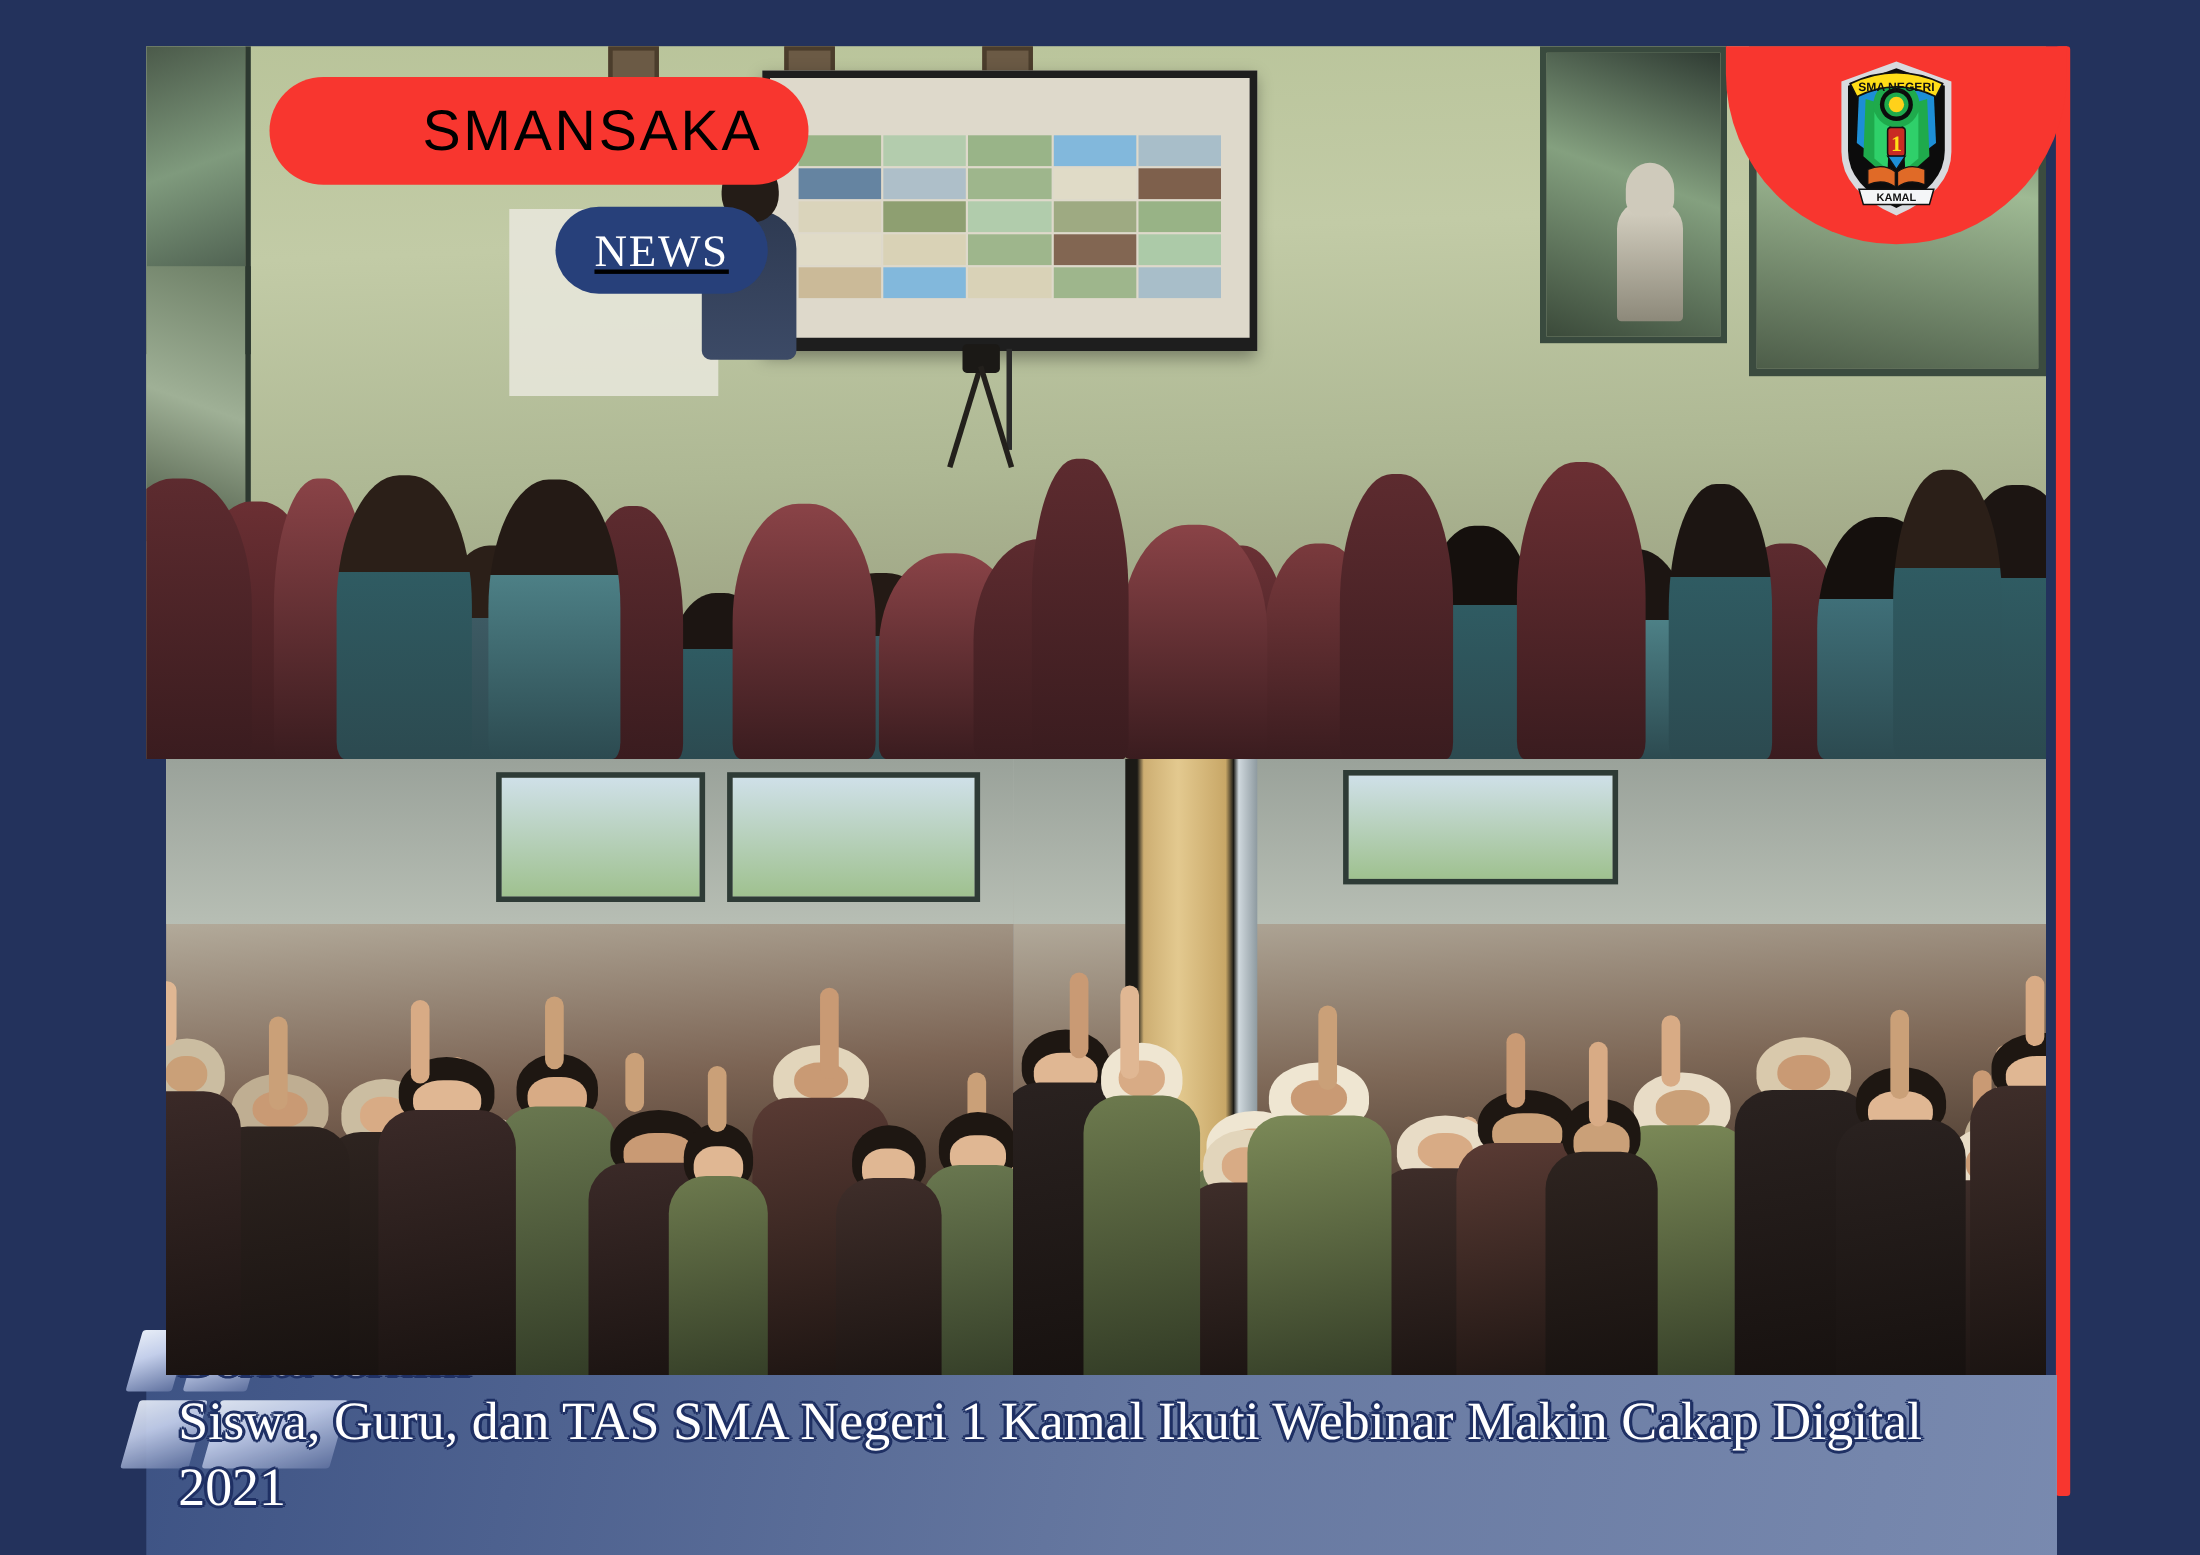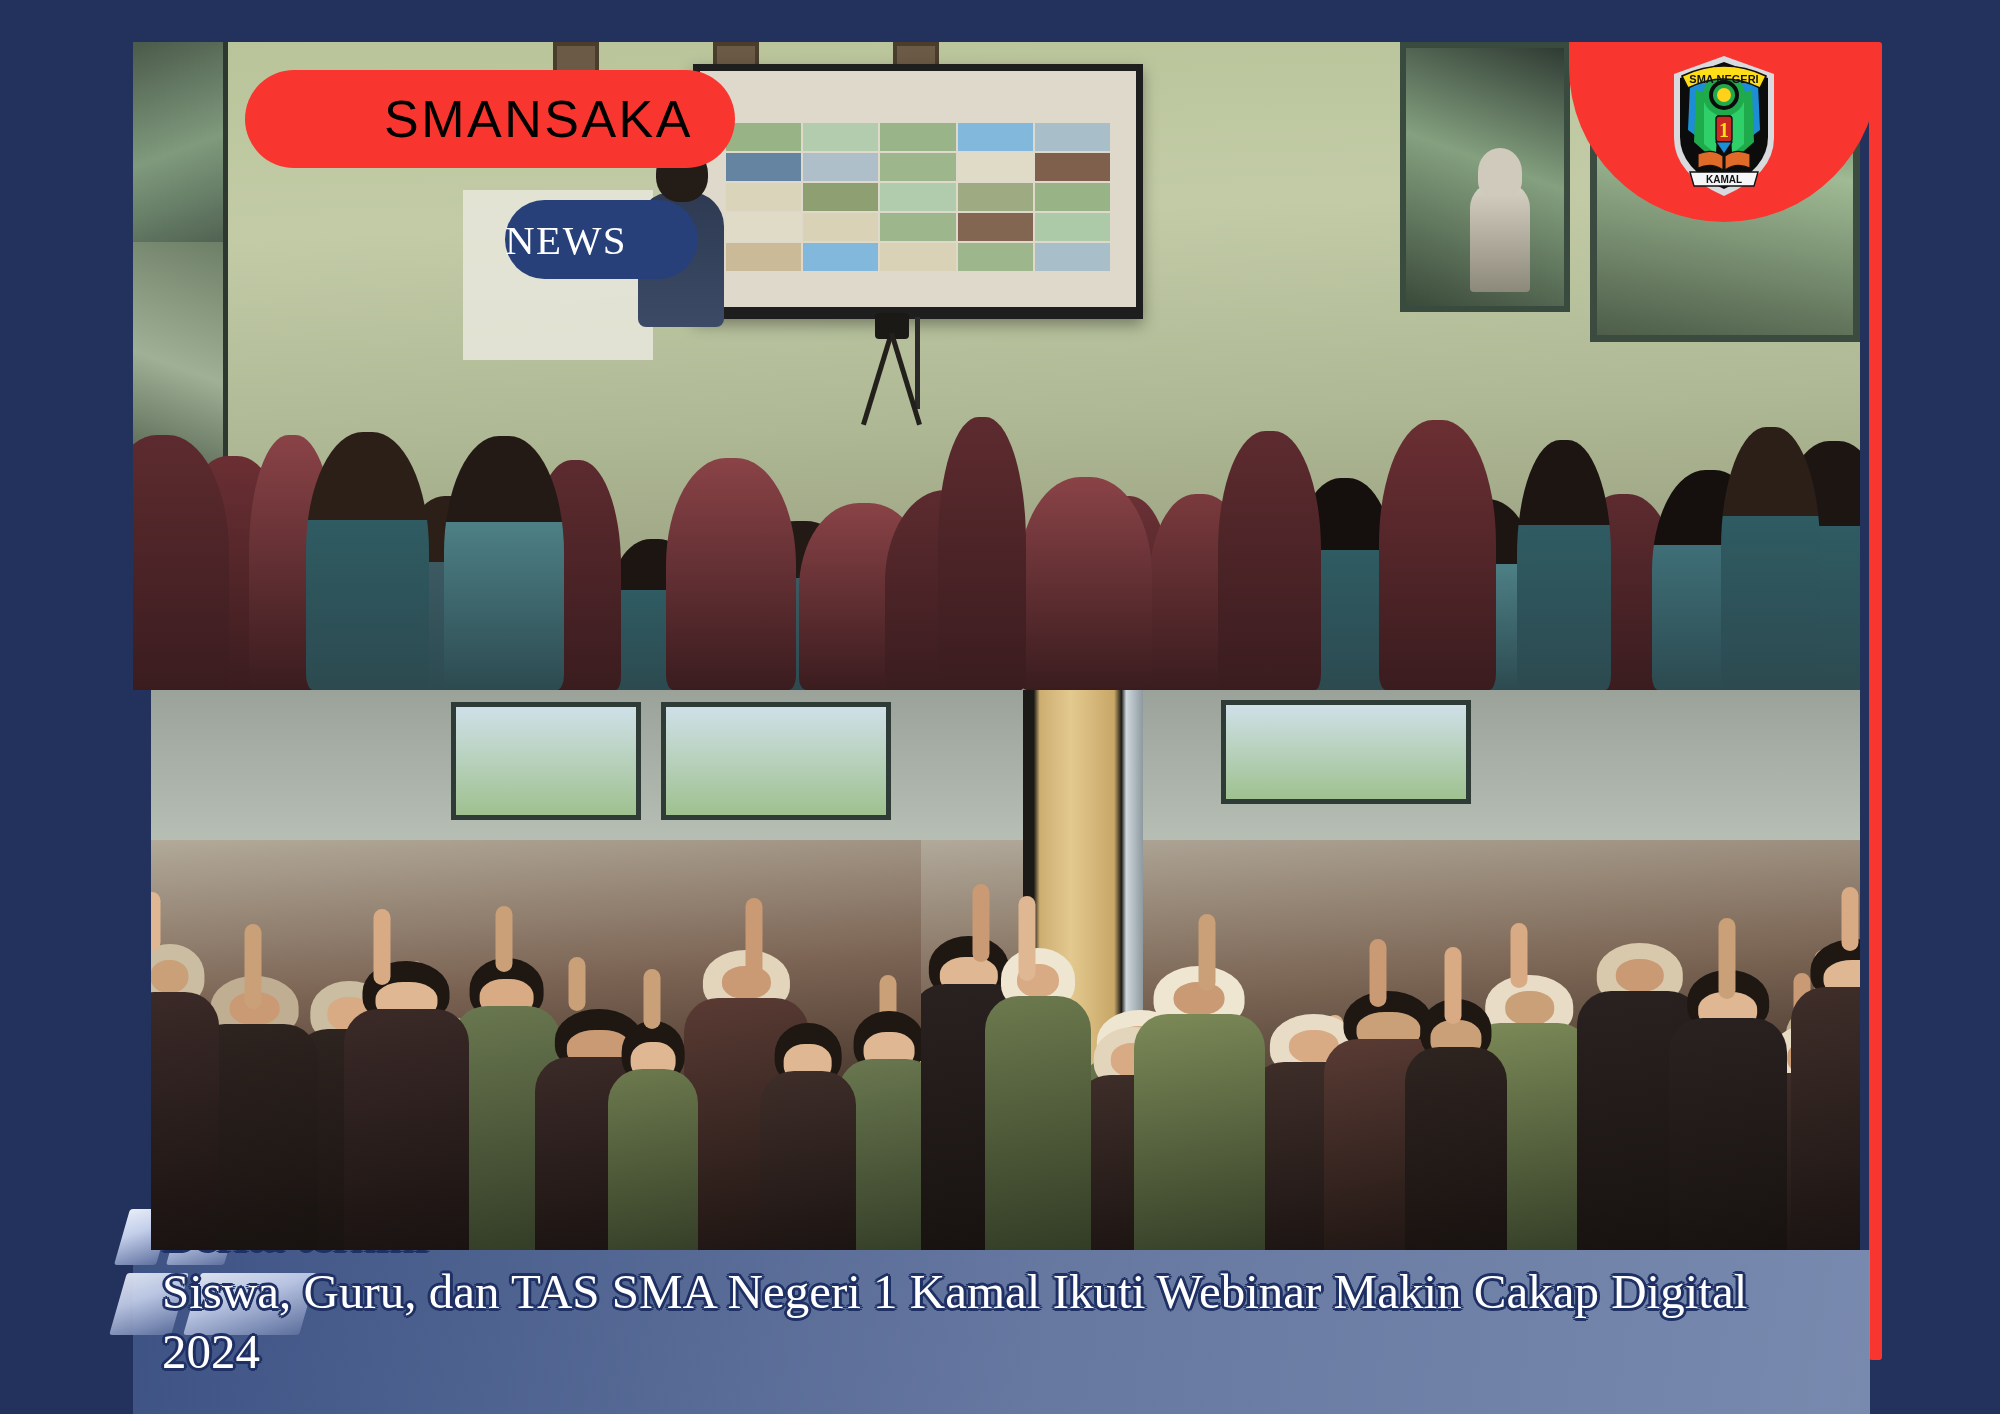--- a/index.html
+++ b/index.html
@@ -127,23 +127,23 @@
   }
   #logo-24::after{
     content:""; position:absolute; left:10px; top:10px; right:10px; bottom:10px;
     border:3px solid #fbe9e7; border-radius:50%;
   }
   #logo-24-text{
     position:relative; color:#fdf5f3; font-size:86px; line-height:1; font-weight:700;
     font-family:"Liberation Serif", serif;
   }
   #news-pill {
-    position:absolute; left:505px; top:200px; width:193px; height:79px;
+    position:absolute; left:505px; top:188px; width:193px; height:79px;
     background:#27407a; border-radius:40px;
-    display:flex; align-items:center; 
+    display:flex; align-items:center; justify-content:center;text-decoration:underline;
   }
   #news-label{ color:#ffffff; font-size:41px; letter-spacing:1.5px; font-family:"Liberation Serif", serif; }
 
   
   #crest-dome {
     position:absolute; left:1569px; top:42px; width:310px; height:180px;
     background:#f8362f; border-radius:0 0 155px 155px;
     overflow:hidden;
   }
   #crest {
@@ -783,15 +783,15 @@
 
   <div id="berita-label">Berita terkini</div>
 
   <div id="headline-panel"></div>
 
   <div class="quote-mark" id="qm-2">
     <span class="a"></span>
     <span class="b"></span>
   </div>
 
-  <div id="headline">Siswa, Guru, dan TAS SMA Negeri 1 Kamal Ikuti Webinar  Makin Cakap Digital 2024</div>
+  <div id="headline">Siswa, Guru, dan TAS SMA Negeri 1 Kamal Ikuti Webinar  Makin Cakap Digital 2021</div>
 
 </div>
 
 </body></html>

